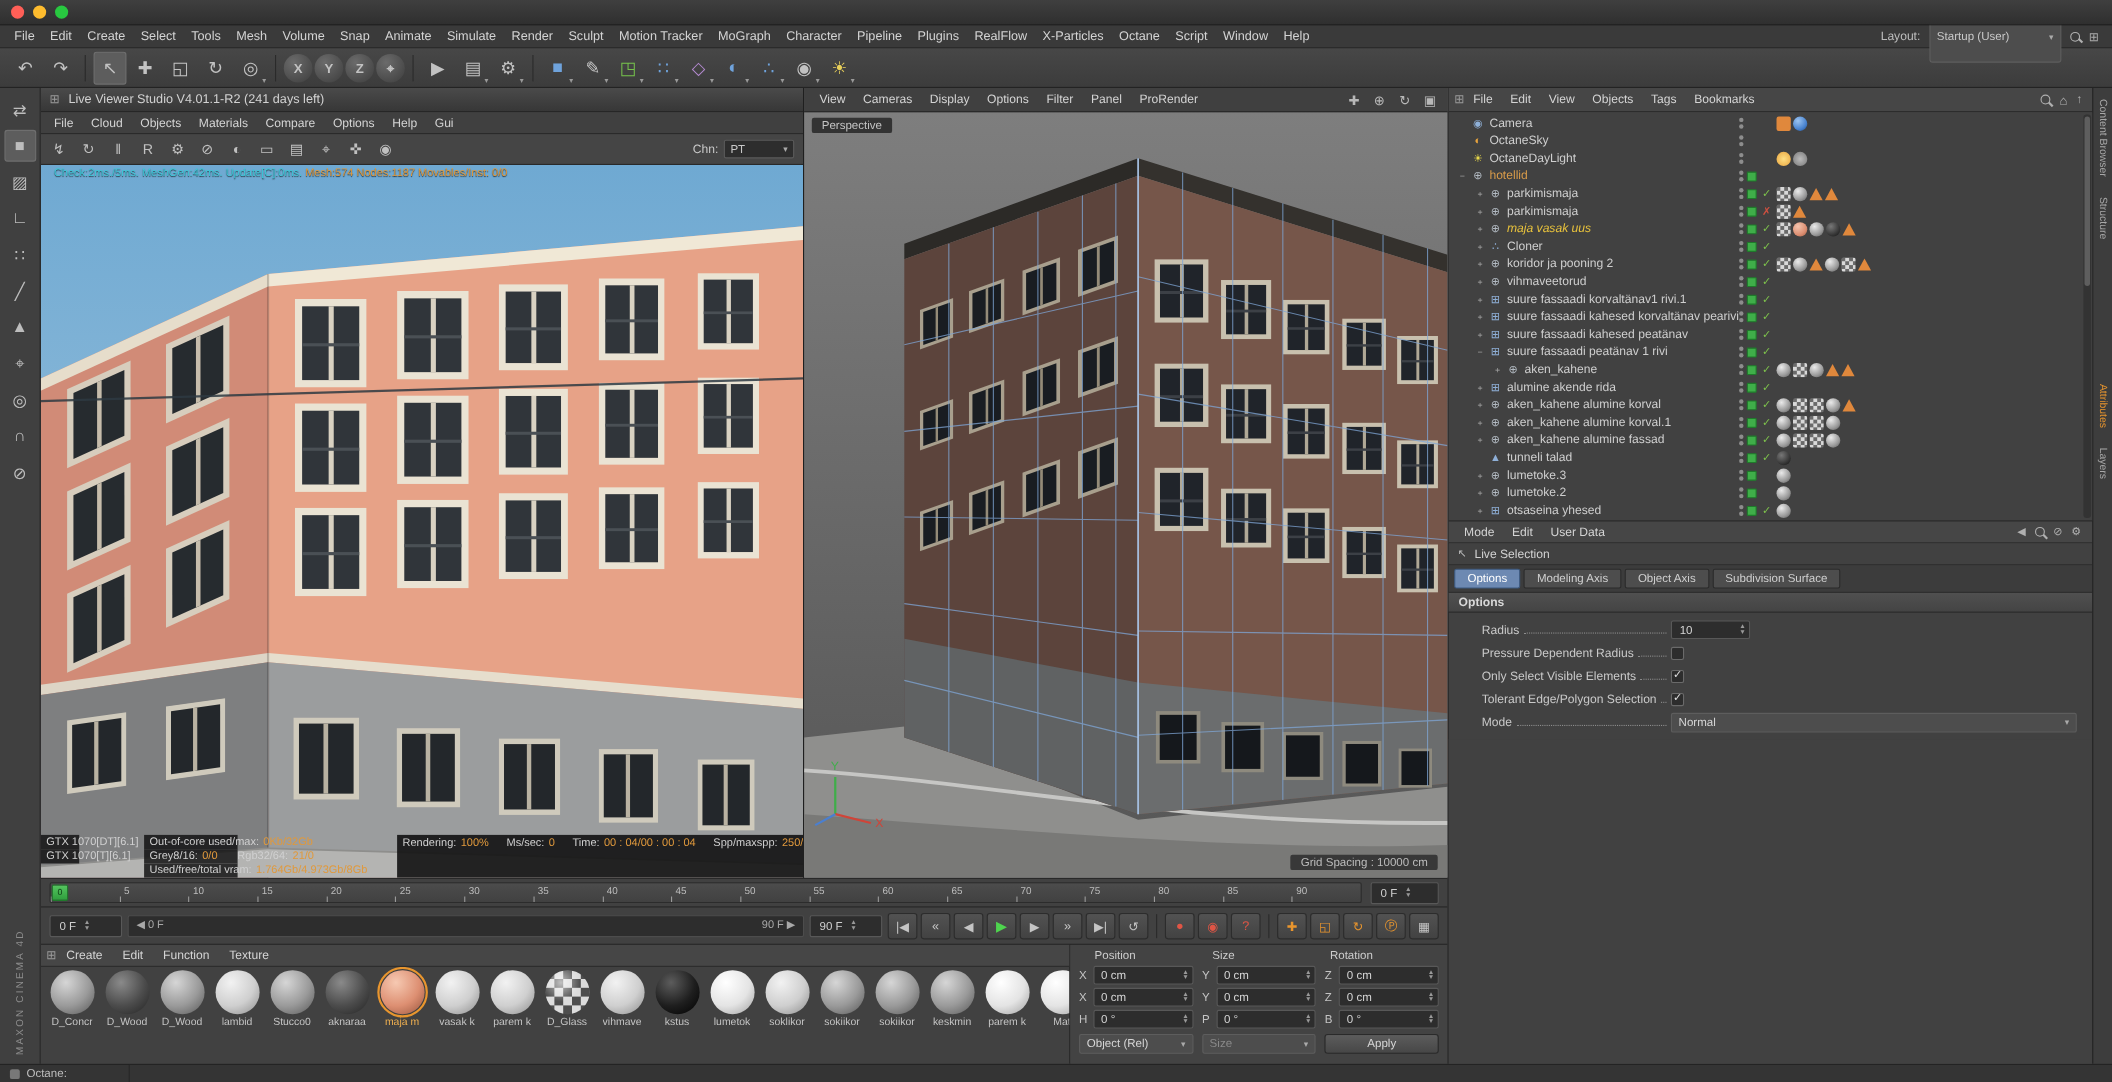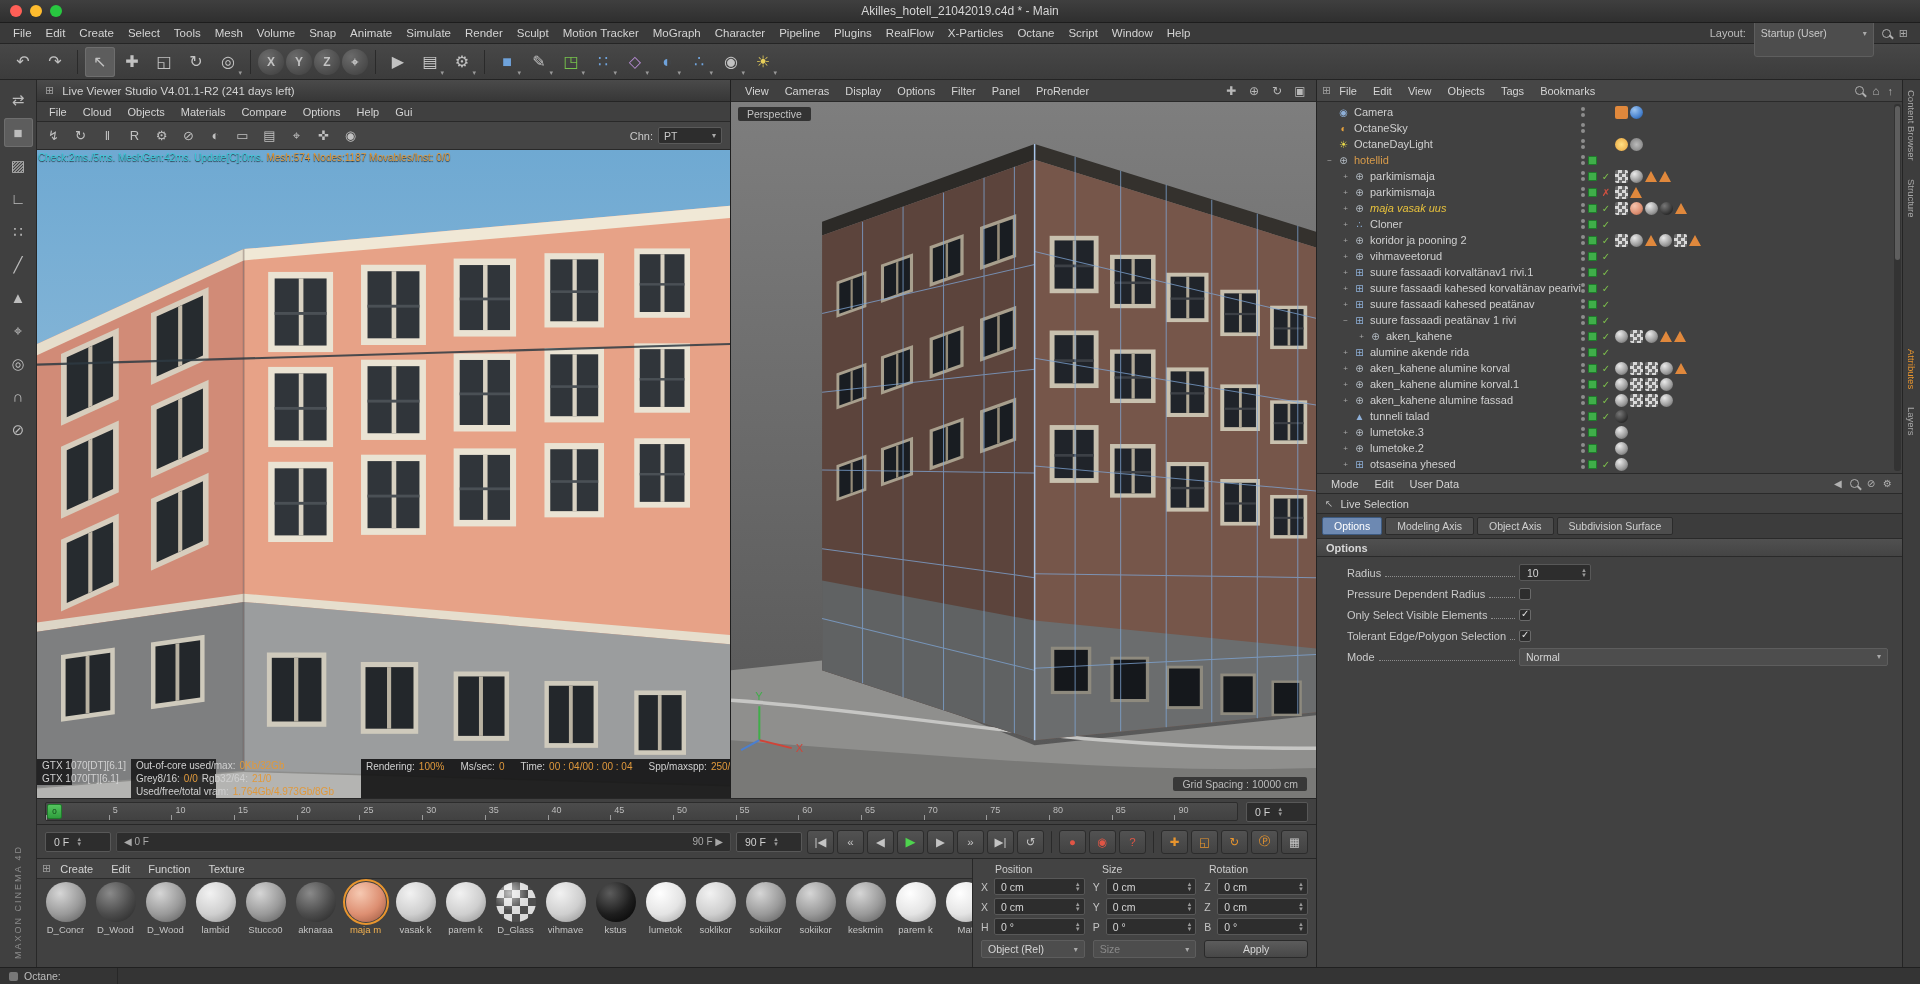--- a/index.html
+++ b/index.html
@@ -43,21 +43,21 @@
   .lv-titlebar{height:22px;background:linear-gradient(#4a4a4a,#373737);display:flex;align-items:center;padding:0 8px;gap:8px;border-bottom:1px solid #252525;font-size:11.5px;color:#d2d2d2}
   .grip{color:#9a9a9a;font-size:11px}
   .lv-menubar{height:20px;background:#404040;border-bottom:1px solid #292929;display:flex;align-items:center;padding:0 4px}
   .lv-menubar .menu-item{font-size:11px;padding:0 8px}
   .lv-toolbar{height:28px;background:#454545;border-bottom:1px solid #292929;display:flex;align-items:center;padding:0 4px;gap:2px}
   .lv-btn{width:25px;height:22px;display:flex;align-items:center;justify-content:center;font-size:13px;color:#c0c0c0;border-radius:3px}
   .chn{margin-left:auto;display:flex;align-items:center;gap:5px;padding-right:4px}
   .chn-select{background:#2d2d2d;border:1px solid #5a5a5a;border-radius:2px;height:17px;display:flex;align-items:center;gap:10px;padding:0 5px;font-size:10.5px;min-width:64px;justify-content:space-between}
   .lv-render{flex:1;position:relative;background:#1d1d1d;overflow:hidden}
   .lv-render svg{position:absolute;inset:0;width:100%;height:100%}
-  .lv-overlay{position:absolute;top:2px;left:1px;font-size:10px;white-space:nowrap;text-shadow:0 1px 1px rgba(0,0,0,.7)}
+  .lv-overlay{position:absolute;top:2px;left:12px;font-size:10px;white-space:nowrap;text-shadow:0 1px 1px rgba(0,0,0,.7)}
   .ov1{color:#3ec9d9}.ov2{color:#e0993c}
   .lv-status{position:absolute;left:0;right:0;bottom:0;font-size:10px;display:flex;flex-direction:row}
   .lv-srow{background:rgba(18,18,18,.84);width:37%;padding:1px 5px;color:#d0d0d0;white-space:nowrap;display:flex;gap:4px}
   .lv-srow .val,.stat .val{color:#e0993c}
   .lv-renderline{background:rgba(18,18,18,.9);width:100%;padding:2px 5px;display:flex;gap:16px;color:#d0d0d0}
   .stat{display:flex;gap:4px;white-space:nowrap}
   .lv-progress{height:5px;background:#1fa51f;width:100%}
   
   .viewport{flex:1;display:flex;flex-direction:column;background:#565656;position:relative}
   .vp-menubar{height:22px;background:#404040;display:flex;align-items:center;padding:0 6px;border-bottom:1px solid #292929}
@@ -176,21 +176,20 @@
 </style>
 </head>
 <body>
 
 <div class="titlebar">
   <div class="traffic">
     <span class="tl red"></span>
     <span class="tl yel"></span>
     <span class="tl grn"></span>
   </div>
-  <div class="title-text">Akilles_hotell_21042019.c4d * - Main</div>
 </div>
 
 <div class="menubar">
   <div style="display:flex">
 
   <span class="menu-item">File</span>
       <span class="menu-item">Edit</span>
       <span class="menu-item">Create</span>
       <span class="menu-item">Select</span>
       <span class="menu-item">Tools</span>
@@ -544,21 +543,21 @@
 
             <div class="lv-srow">
                 <span>Out-of-core used/max:</span>
                   <span class="val">0Kb/32Gb</span>
                 <span style="margin-left:14px"></span>
                   <span class="val"></span>
               </div>
                 <div class="lv-srow">
                 <span>Grey8/16:</span>
                   <span class="val">0/0</span>
-                <span style="margin-left:0">Rgb32/64:</span>
+                <span style="margin-left:14px">Rgb32/64:</span>
                   <span class="val">21/0</span>
               </div>
                 <div class="lv-srow">
                 <span>Used/free/total vram:</span>
                   <span class="val">1.764Gb/4.973Gb/8Gb</span>
                 <span style="margin-left:14px"></span>
                   <span class="val"></span>
               </div>
               </div>
             <div class="lv-renderline">

